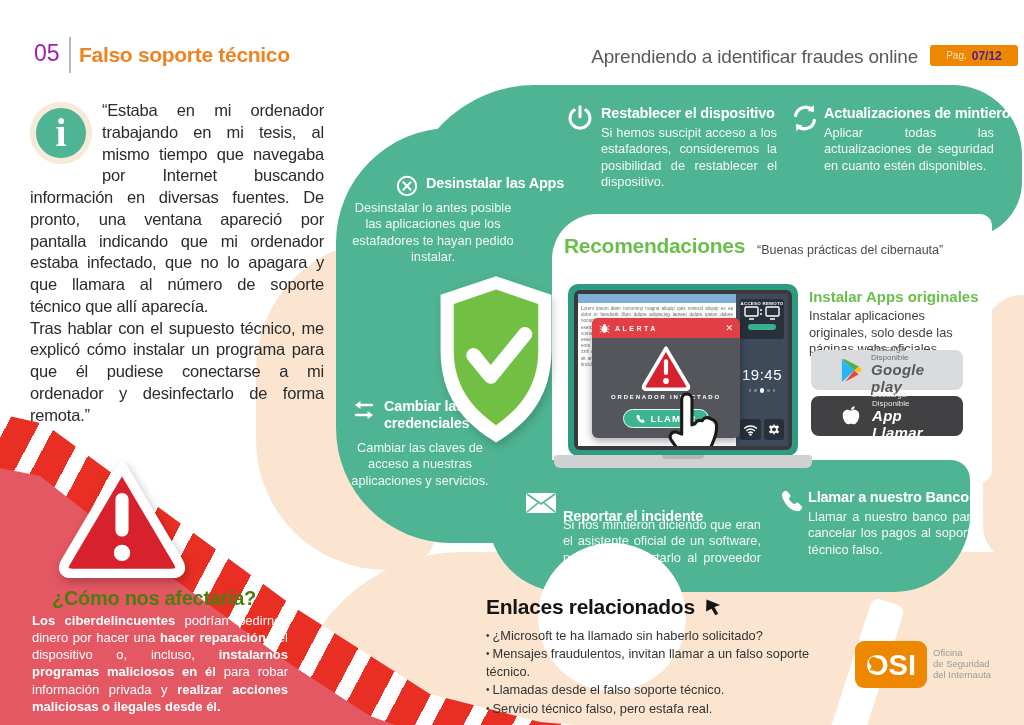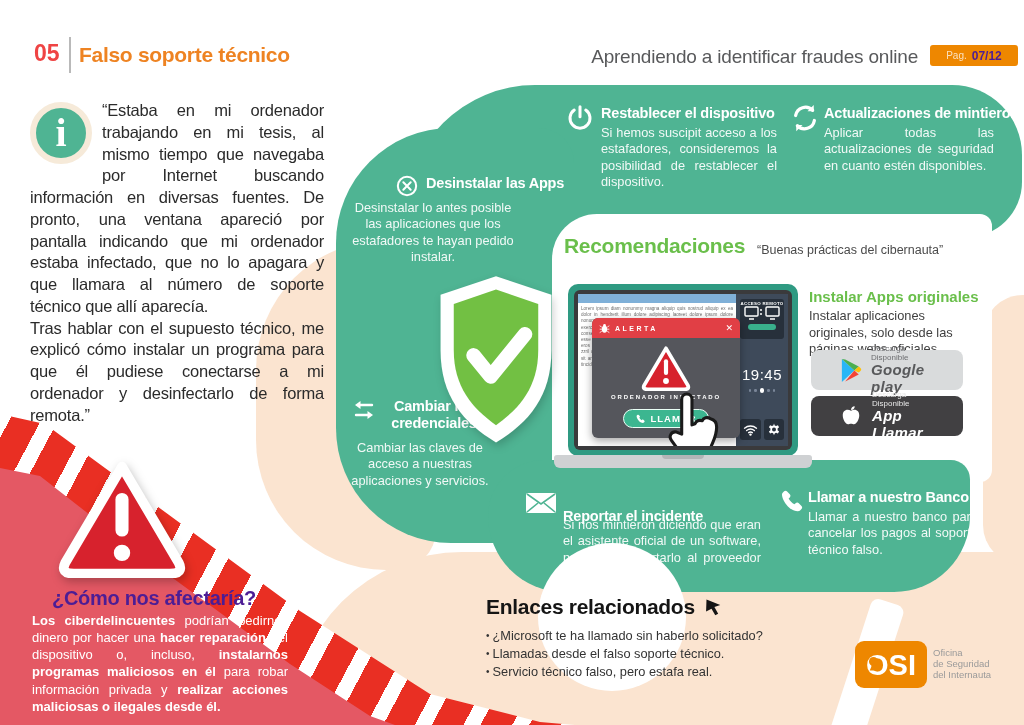--- a/index.html
+++ b/index.html
@@ -30,40 +30,40 @@
 
   
   .red-zone{left:0;top:406px;width:600px;height:319px;z-index:2;
     clip-path:polygon(0 8px,45px 18px,150px 95px,300px 205px,430px 288px,540px 316px,575px 319px,0 319px);}
   .red-stripes{position:absolute;inset:0;
     background:repeating-linear-gradient(118deg,#ffffff 0 15px,var(--red-bright,#e92f23) 15px 43px);}
   .red-solid{position:absolute;inset:0;background:var(--red-salmon,#e45864);
     clip-path:polygon(0 62px,40px 70px,140px 148px,290px 258px,370px 310px,395px 319px,0 319px);}
 
   
-  .page-num{left:34px;top:40px;font-size:23px;font-weight:bold;color:#ef4444;z-index:10;}
+  .page-num{left:34px;top:40px;font-size:23px;font-weight:normal;color:#a21caf;z-index:10;}
   .head-divider{left:69px;top:37px;width:2px;height:36px;background:#b9b9b9;z-index:10;}
   .page-title{left:79px;top:43px;font-size:21px;font-weight:bold;color:var(--orange,#ee8322);
     letter-spacing:-0.3px;z-index:10;}
   .series{right:106px;top:46px;font-size:19px;color:#58595b;letter-spacing:-0.2px;z-index:10;}
   .page-badge{left:930px;top:45px;width:88px;height:21px;background:var(--orange-badge,#ee8700);
     border-radius:3px;display:flex;align-items:center;justify-content:center;gap:5px;z-index:10;}
   .page-badge .lbl{font-size:10px;color:#fff;opacity:.75;}
   .page-badge .val{font-size:12px;color:#4c1d95;font-weight:bold;}
 
   
   .testimonial{left:30px;top:100px;width:294px;z-index:10;font-size:16.5px;line-height:1.32;
     text-align:justify;color:#2b2b2b;letter-spacing:-0.2px;}
   .info-icon{float:left;width:62px;height:62px;border-radius:50%;background:var(--teal,#4fb493);
     border:6px solid #f6ead9;margin:2px 10px 4px 0;display:flex;align-items:center;justify-content:center;
     color:#fff;font-weight:bold;font-size:40px;font-family:"Liberation Serif",serif;}
   .testimonial p{margin:0;}
 
   
-  .rec-title{font-size:14.5px;font-weight:bold;color:#fff;letter-spacing:-0.2px;z-index:10;text-align:center;}
+  .rec-title{font-size:14.5px;font-weight:bold;color:#fff;letter-spacing:-0.2px;z-index:10;}
   .rec-text{font-size:12.8px;line-height:1.28;color:rgba(255,255,255,.92);text-align:justify;z-index:10;}
   .rec-text.center{text-align:center;}
   .icon-wrap{z-index:10;display:flex;align-items:center;justify-content:center;}
   .rec-row{display:flex;align-items:flex-start;gap:8px;z-index:10;}
 
   .reco-heading{left:564px;top:234px;font-size:21px;font-weight:bold;color:var(--green,#6abf4b);
     letter-spacing:-0.3px;z-index:10;}
   .reco-sub{left:757px;top:243px;font-size:12.5px;color:#4a4a4a;z-index:10;}
 
   .apps-title{left:809px;top:288px;font-size:15px;font-weight:bold;color:var(--green,#6abf4b);z-index:10;}
@@ -115,21 +115,21 @@
     background:#3cb690;border:1px solid #eafff6;border-radius:10px;display:flex;align-items:center;
     justify-content:center;gap:5px;color:#fff;font-size:9.5px;font-weight:bold;letter-spacing:1px;cursor:pointer;}
   .lap-base{position:absolute;left:-14px;right:-14px;bottom:-12px;height:13px;background:#cfd1d3;
     border-radius:3px 3px 6px 6px;}
   .lap-notch{position:absolute;left:50%;top:0;transform:translateX(-50%);width:42px;height:4px;
     background:#b3b5b7;border-radius:0 0 4px 4px;}
   .hand{position:absolute;left:86px;top:98px;z-index:5;}
 
   
   .impact-triangle{left:56px;top:458px;z-index:10;filter:drop-shadow(2px 4px 5px rgba(0,0,0,.25));}
-  .impact-heading{left:52px;top:587px;font-size:20px;font-weight:bold;color:#4c1d95;letter-spacing:-0.3px;z-index:10;}
+  .impact-heading{left:52px;top:587px;font-size:20px;font-weight:bold;color:#4d7c0f;letter-spacing:-0.3px;z-index:10;}
   .impact-body{left:32px;top:612px;width:256px;font-size:13px;line-height:1.32;color:#fff;
     text-align:justify;z-index:10;}
   .b{font-weight:bold;}
 
   
   .links-heading{left:486px;top:595px;display:flex;align-items:center;gap:9px;z-index:10;}
   .links-heading span{font-size:21px;font-weight:bold;color:#151515;letter-spacing:-0.3px;}
   .links-list{left:486px;top:627px;width:350px;z-index:10;}
   .link-item{font-size:12.8px;color:#333;line-height:1.42;cursor:pointer;}
   .link-item::before{content:"•";margin-right:3px;font-size:10px;position:relative;top:-1px;}
@@ -365,20 +365,21 @@
   <div class="abs impact-body"><span class="b">Los ciberdelincuentes</span><span> podrían pedirnos dinero por hacer una </span><span class="b">hacer reparación</span><span> del dispositivo o, incluso, </span><span class="b">instalarnos programas maliciosos en él</span><span> para robar información privada y </span><span class="b">realizar acciones maliciosas o ilegales desde él.</span></div>
 
   <div class="abs links-heading">
     <span>Enlaces relacionados</span>
     <svg width="20" height="20" viewBox="0 0 24 24">
         <path d="M21 3L4.5 9.5l7 2.5-4.5 8 3.5 2 4.5-8 6.5 3.5z" fill="#151515" transform="scale(-1,1) translate(-24,0)"></path>
       </svg>
   </div>
   <div class="abs links-list">
       <div class="link-item">¿Microsoft te ha llamado sin haberlo solicitado?</div>
+      <div class="link-item">Mensajes fraudulentos, invitan llamar a un falso soporte técnico.</div>
       <div class="link-item">Llamadas desde el falso soporte técnico.</div>
       <div class="link-item">Servicio técnico falso, pero estafa real.</div>
     </div>
 
   <div class="abs osi-logo">
     <svg width="72" height="47" viewBox="0 0 72 47">
       <rect width="72" height="47" rx="9" fill="#ee8700"></rect>
       <text x="36" y="34" text-anchor="middle" font-family="Liberation Sans, sans-serif" font-size="29" font-weight="bold" fill="#ffffff">OSI</text>
       <circle cx="18.5" cy="20.5" r="4.5" fill="#ee8700"></circle>
       <path d="M18.5 21l-3.8 8.5h7.6z" fill="#ee8700"></path>

